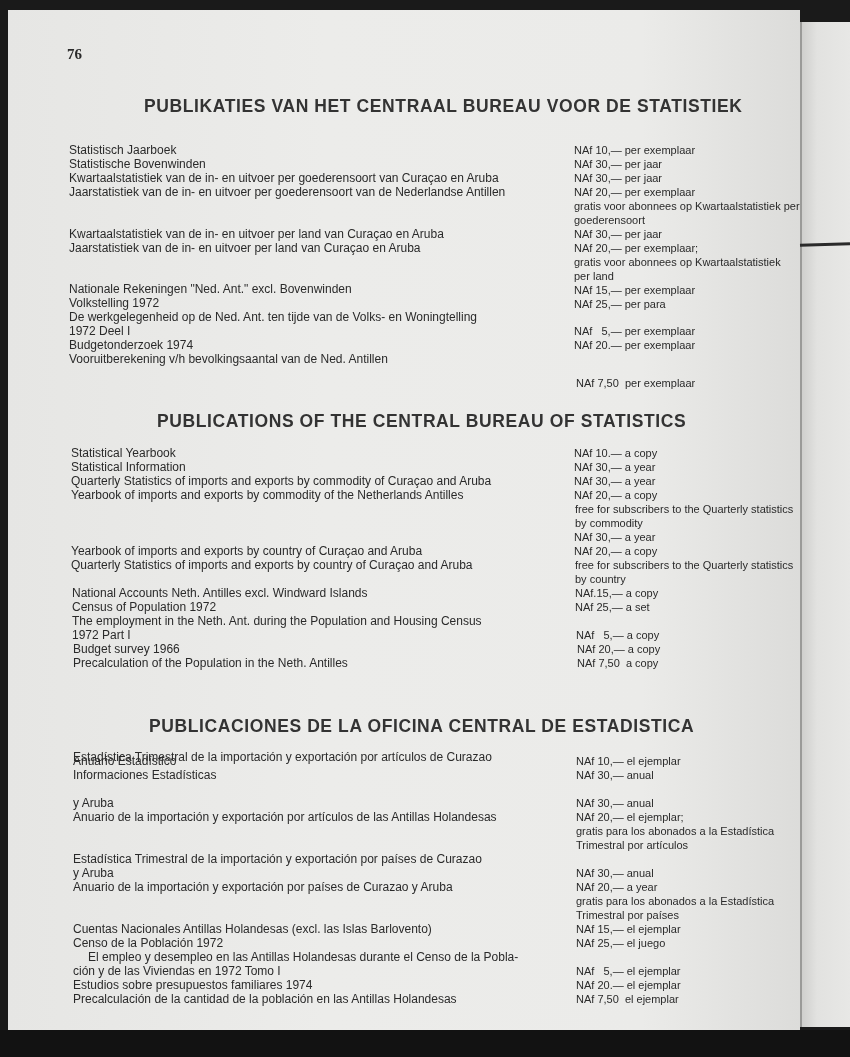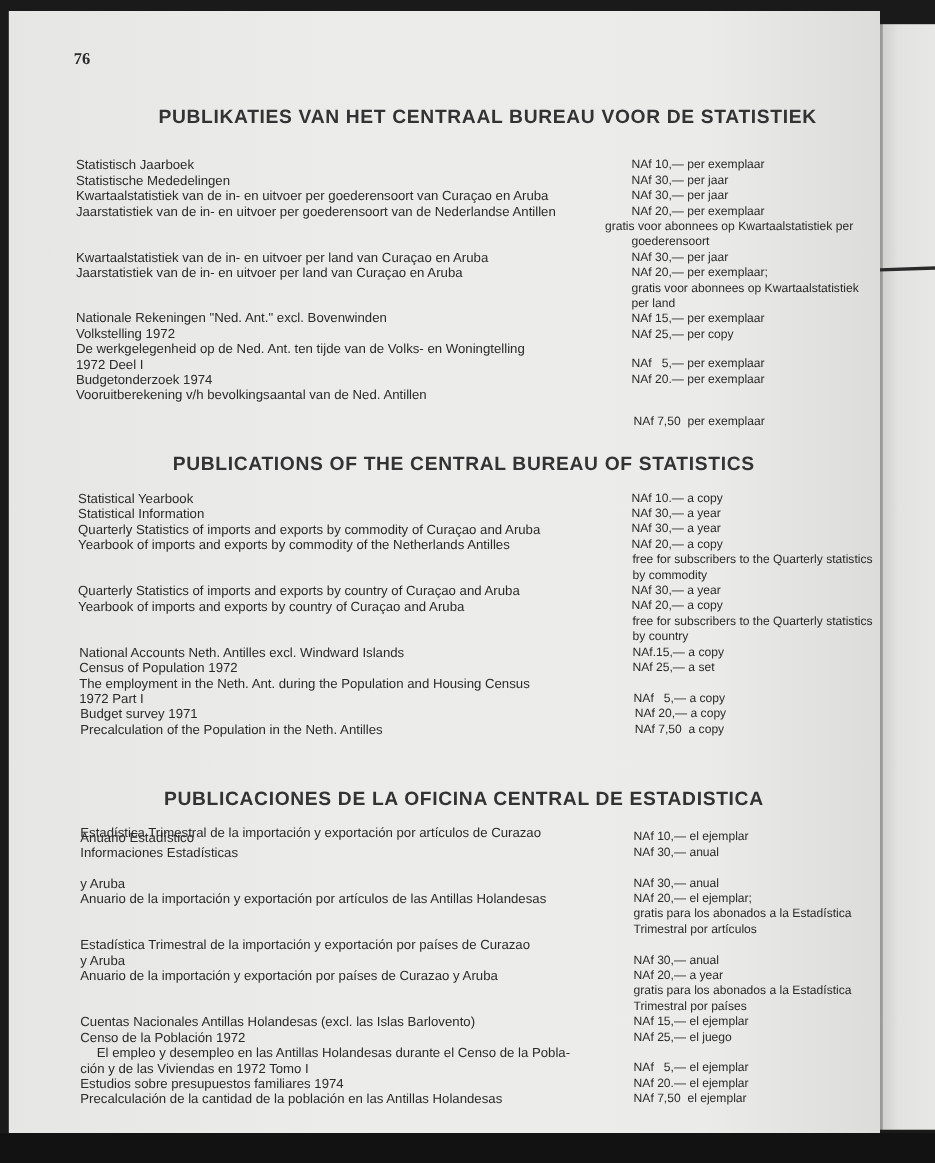--- a/index.html
+++ b/index.html
@@ -43,61 +43,61 @@
 <div class="page"></div>
 <div class="page-right"></div>
 <div class="spine-mark"></div>
 <div class="bottom-shadow"></div>
 
 <div class="page-number">76</div>
 
 <div class="section-title" style="left:144px;top:96px;">PUBLIKATIES VAN HET CENTRAAL BUREAU VOOR DE STATISTIEK</div>
 
 <div class="line" style="left:69px;top:143px;">Statistisch Jaarboek</div>
-<div class="line" style="left:69px;top:157px;">Statistische Mededelingen</div>
+<div class="line" style="left:69px;top:157px;">Statistische Bovenwinden</div>
 <div class="line" style="left:69px;top:171px;">Kwartaalstatistiek van de in- en uitvoer per goederensoort van Curaçao en Aruba</div>
 <div class="line" style="left:69px;top:185px;">Jaarstatistiek van de in- en uitvoer per goederensoort van de Nederlandse Antillen</div>
 <div class="line" style="left:69px;top:227px;">Kwartaalstatistiek van de in- en uitvoer per land van Curaçao en Aruba</div>
 <div class="line" style="left:69px;top:241px;">Jaarstatistiek van de in- en uitvoer per land van Curaçao en Aruba</div>
 <div class="line" style="left:69px;top:282px;">Nationale Rekeningen "Ned. Ant." excl. Bovenwinden</div>
 <div class="line" style="left:69px;top:296px;">Volkstelling 1972</div>
 <div class="line" style="left:69px;top:310px;">De werkgelegenheid op de Ned. Ant. ten tijde van de Volks- en Woningtelling</div>
 <div class="line" style="left:69px;top:324px;">1972 Deel I</div>
 <div class="line" style="left:69px;top:338px;">Budgetonderzoek 1974</div>
 <div class="line" style="left:69px;top:352px;">Vooruitberekening v/h bevolkingsaantal van de Ned. Antillen</div>
 
 <div class="price" style="left:574px;top:143px;">NAf 10,— per exemplaar</div>
 <div class="price" style="left:574px;top:157px;">NAf 30,— per jaar</div>
 <div class="price" style="left:574px;top:171px;">NAf 30,— per jaar</div>
 <div class="price" style="left:574px;top:185px;">NAf 20,— per exemplaar</div>
-<div class="price" style="left:550px;top:199px;text-align:right;">gratis voor abonnees op Kwartaalstatistiek per</div>
+<div class="price" style="left:574px;top:199px;text-align:right;">gratis voor abonnees op Kwartaalstatistiek per</div>
 <div class="price" style="left:574px;top:213px;">goederensoort</div>
 <div class="price" style="left:574px;top:227px;">NAf 30,— per jaar</div>
 <div class="price" style="left:574px;top:241px;">NAf 20,— per exemplaar;</div>
 <div class="price" style="left:574px;top:255px;">gratis voor abonnees op Kwartaalstatistiek</div>
 <div class="price" style="left:574px;top:269px;">per land</div>
 <div class="price" style="left:574px;top:283px;">NAf 15,— per exemplaar</div>
-<div class="price" style="left:574px;top:297px;">NAf 25,— per copy</div>
+<div class="price" style="left:574px;top:297px;">NAf 25,— per para</div>
 <div class="price" style="left:574px;top:324px;white-space:pre;">NAf   5,— per exemplaar</div>
 <div class="price" style="left:574px;top:338px;">NAf 20.— per exemplaar</div>
 <div class="price" style="left:576px;top:352px;white-space:pre;margin-top:24px;">NAf 7,50  per exemplaar</div>
 
 <div class="section-title" style="left:157px;top:411px;">PUBLICATIONS OF THE CENTRAL BUREAU OF STATISTICS</div>
 
 <div class="line" style="left:71px;top:446px;">Statistical Yearbook</div>
 <div class="line" style="left:71px;top:460px;">Statistical Information</div>
 <div class="line" style="left:71px;top:474px;">Quarterly Statistics of imports and exports by commodity of Curaçao and Aruba</div>
 <div class="line" style="left:71px;top:488px;">Yearbook of imports and exports by commodity of the Netherlands Antilles</div>
-<div class="line" style="left:71px;top:530px;text-align:right;">Quarterly Statistics of imports and exports by country of Curaçao and Aruba</div>
+<div class="line" style="left:71px;top:558px;text-align:right;">Quarterly Statistics of imports and exports by country of Curaçao and Aruba</div>
 <div class="line" style="left:71px;top:544px;">Yearbook of imports and exports by country of Curaçao and Aruba</div>
 <div class="line" style="left:72px;top:586px;">National Accounts Neth. Antilles excl. Windward Islands</div>
 <div class="line" style="left:72px;top:600px;">Census of Population 1972</div>
 <div class="line" style="left:72px;top:614px;">The employment in the Neth. Ant. during the Population and Housing Census</div>
 <div class="line" style="left:72px;top:628px;">1972 Part I</div>
-<div class="line" style="left:73px;top:642px;">Budget survey 1971</div>
+<div class="line" style="left:73px;top:642px;">Budget survey 1966</div>
 <div class="line" style="left:73px;top:656px;">Precalculation of the Population in the Neth. Antilles</div>
 
 <div class="price" style="left:574px;top:446px;">NAf 10.— a copy</div>
 <div class="price" style="left:574px;top:460px;">NAf 30,— a year</div>
 <div class="price" style="left:574px;top:474px;">NAf 30,— a year</div>
 <div class="price" style="left:574px;top:488px;">NAf 20,— a copy</div>
 <div class="price" style="left:575px;top:502px;">free for subscribers to the Quarterly statistics</div>
 <div class="price" style="left:575px;top:516px;">by commodity</div>
 <div class="price" style="left:574px;top:530px;">NAf 30,— a year</div>
 <div class="price" style="left:574px;top:544px;">NAf 20,— a copy</div>

